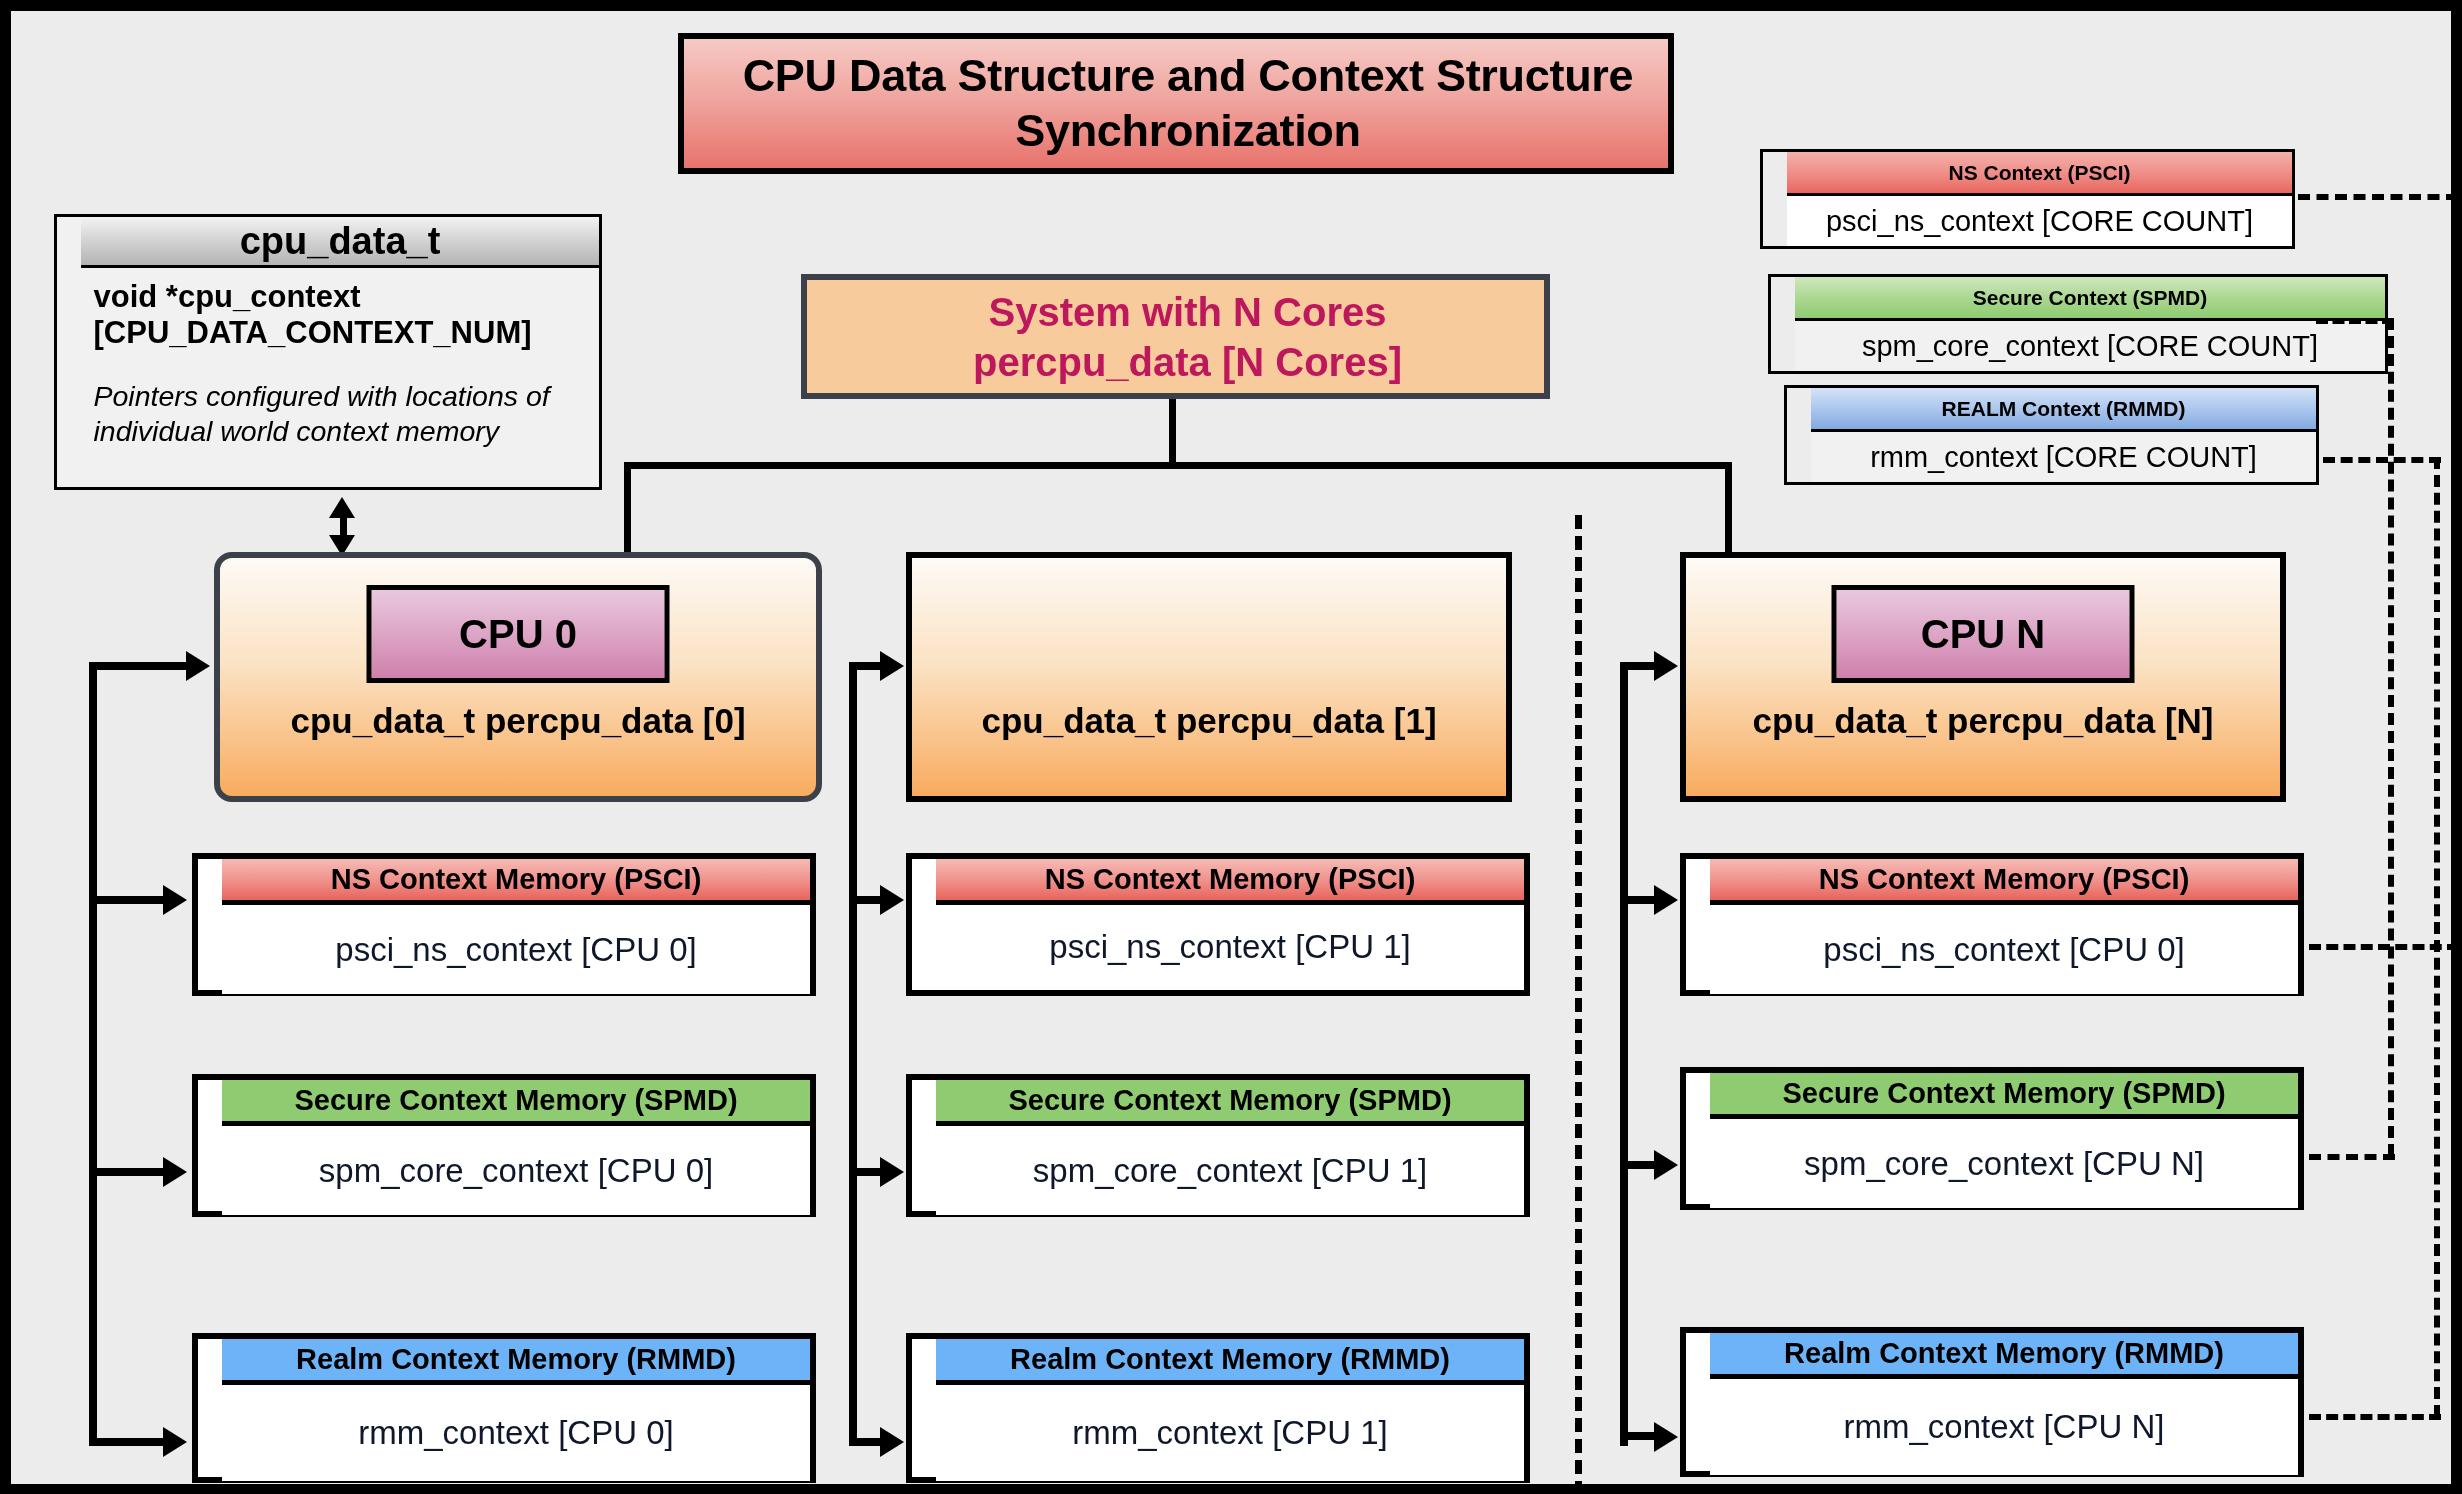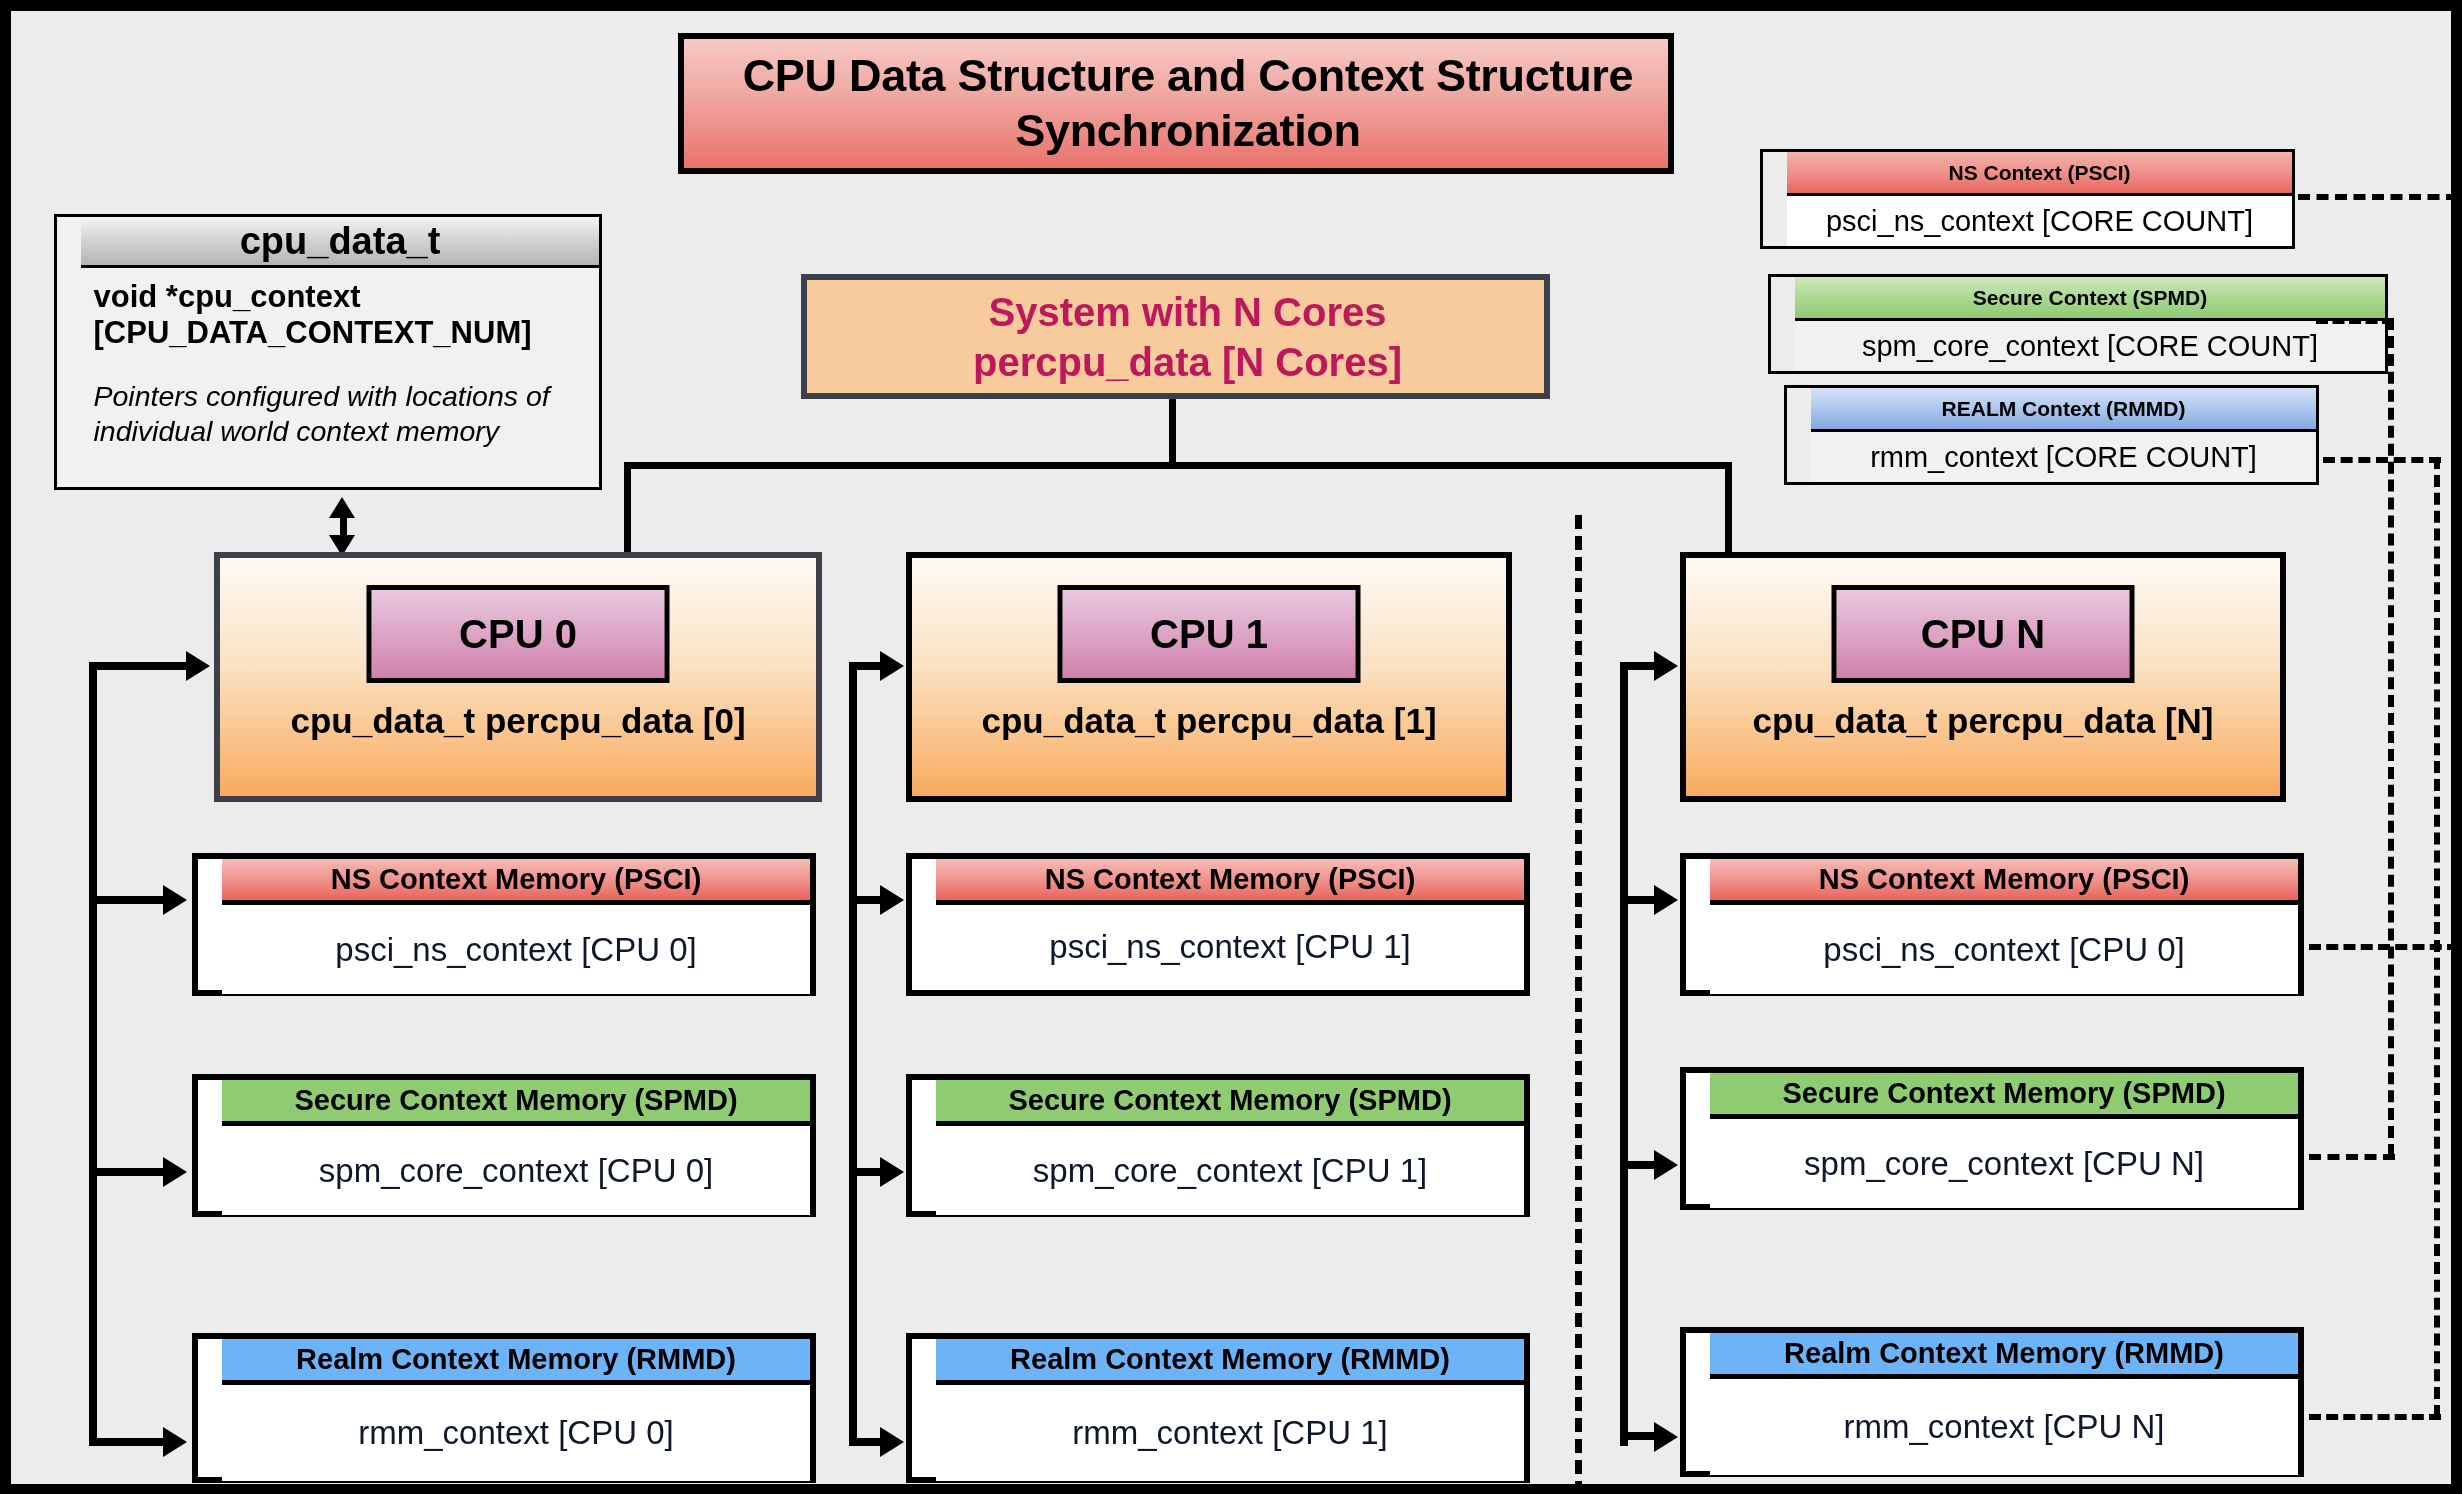--- a/index.html
+++ b/index.html
@@ -70,21 +70,21 @@
   .ctx-sec  .ctx-head{background:linear-gradient(180deg,#cfe8bd 0%,#a9d68e 55%,#8ecb71 100%);}
   .ctx-sec  .ctx-body{background:#f1f1f1;}
   .ctx-rlm  .ctx-head{background:linear-gradient(180deg,#d5e3f8 0%,#a8c4ec 55%,#83a9e0 100%);}
   .ctx-rlm  .ctx-body{background:#f1f1f1;}
 
   
   .cpu-card{
     border:6.2px solid #000000;
     background:linear-gradient(180deg,#fdfaf6 0%,#fbe2c3 45%,#f8ab5e 100%);
   }
-  .cpu-card.gray-border{border-color:#3b4049;}
+  .cpu-card.gray-border{border-color:#3b4049;border-radius:18px;}
   .cpu-chip{
     position:absolute;left:50%;transform:translateX(-50%);top:27px;
     width:303px;height:98px;
     border:5.3px solid #000000;
     background:linear-gradient(180deg,#e8c8dd 0%,#dda5c6 50%,#cf80ac 100%);
     display:flex;align-items:center;justify-content:center;
     font-weight:bold;font-size:40px;color:#000;
     box-sizing:border-box;
   }
   .cpu-sub{
@@ -212,21 +212,20 @@
   <div class="ln" style="left:78px;top:651px;width:98px;height:8px;"></div>
   <div class="arrow-r" style="left:175px;top:640px;"></div>
   <div class="ln" style="left:78px;top:885px;width:76px;height:8px;"></div>
   <div class="arrow-r" style="left:152px;top:874px;"></div>
   <div class="ln" style="left:78px;top:1157px;width:76px;height:8px;"></div>
   <div class="arrow-r" style="left:152px;top:1146px;"></div>
   <div class="ln" style="left:78px;top:1427px;width:76px;height:8px;"></div>
   <div class="arrow-r" style="left:152px;top:1416px;"></div>
 
   <div class="box cpu-card" style="left:895px;top:541px;width:606px;height:250px;">
-    <div class="cpu-chip">CPU 1</div>
     <div class="cpu-sub">cpu_data_t percpu_data [1]</div>
   </div>
 
   <div class="box mem-box mem-ns" style="left:895px;top:842px;width:624px;height:143px;">
     <div class="mem-head">NS Context Memory (PSCI)</div>
     <div class="mem-body" style="height:84px;border-radius:29px;">psci_ns_context [CPU 1]</div>
   </div>
 
   <div class="box mem-box mem-sec" style="left:895px;top:1063px;width:624px;height:143px;">
     <div class="mem-head">Secure Context Memory (SPMD)</div>

